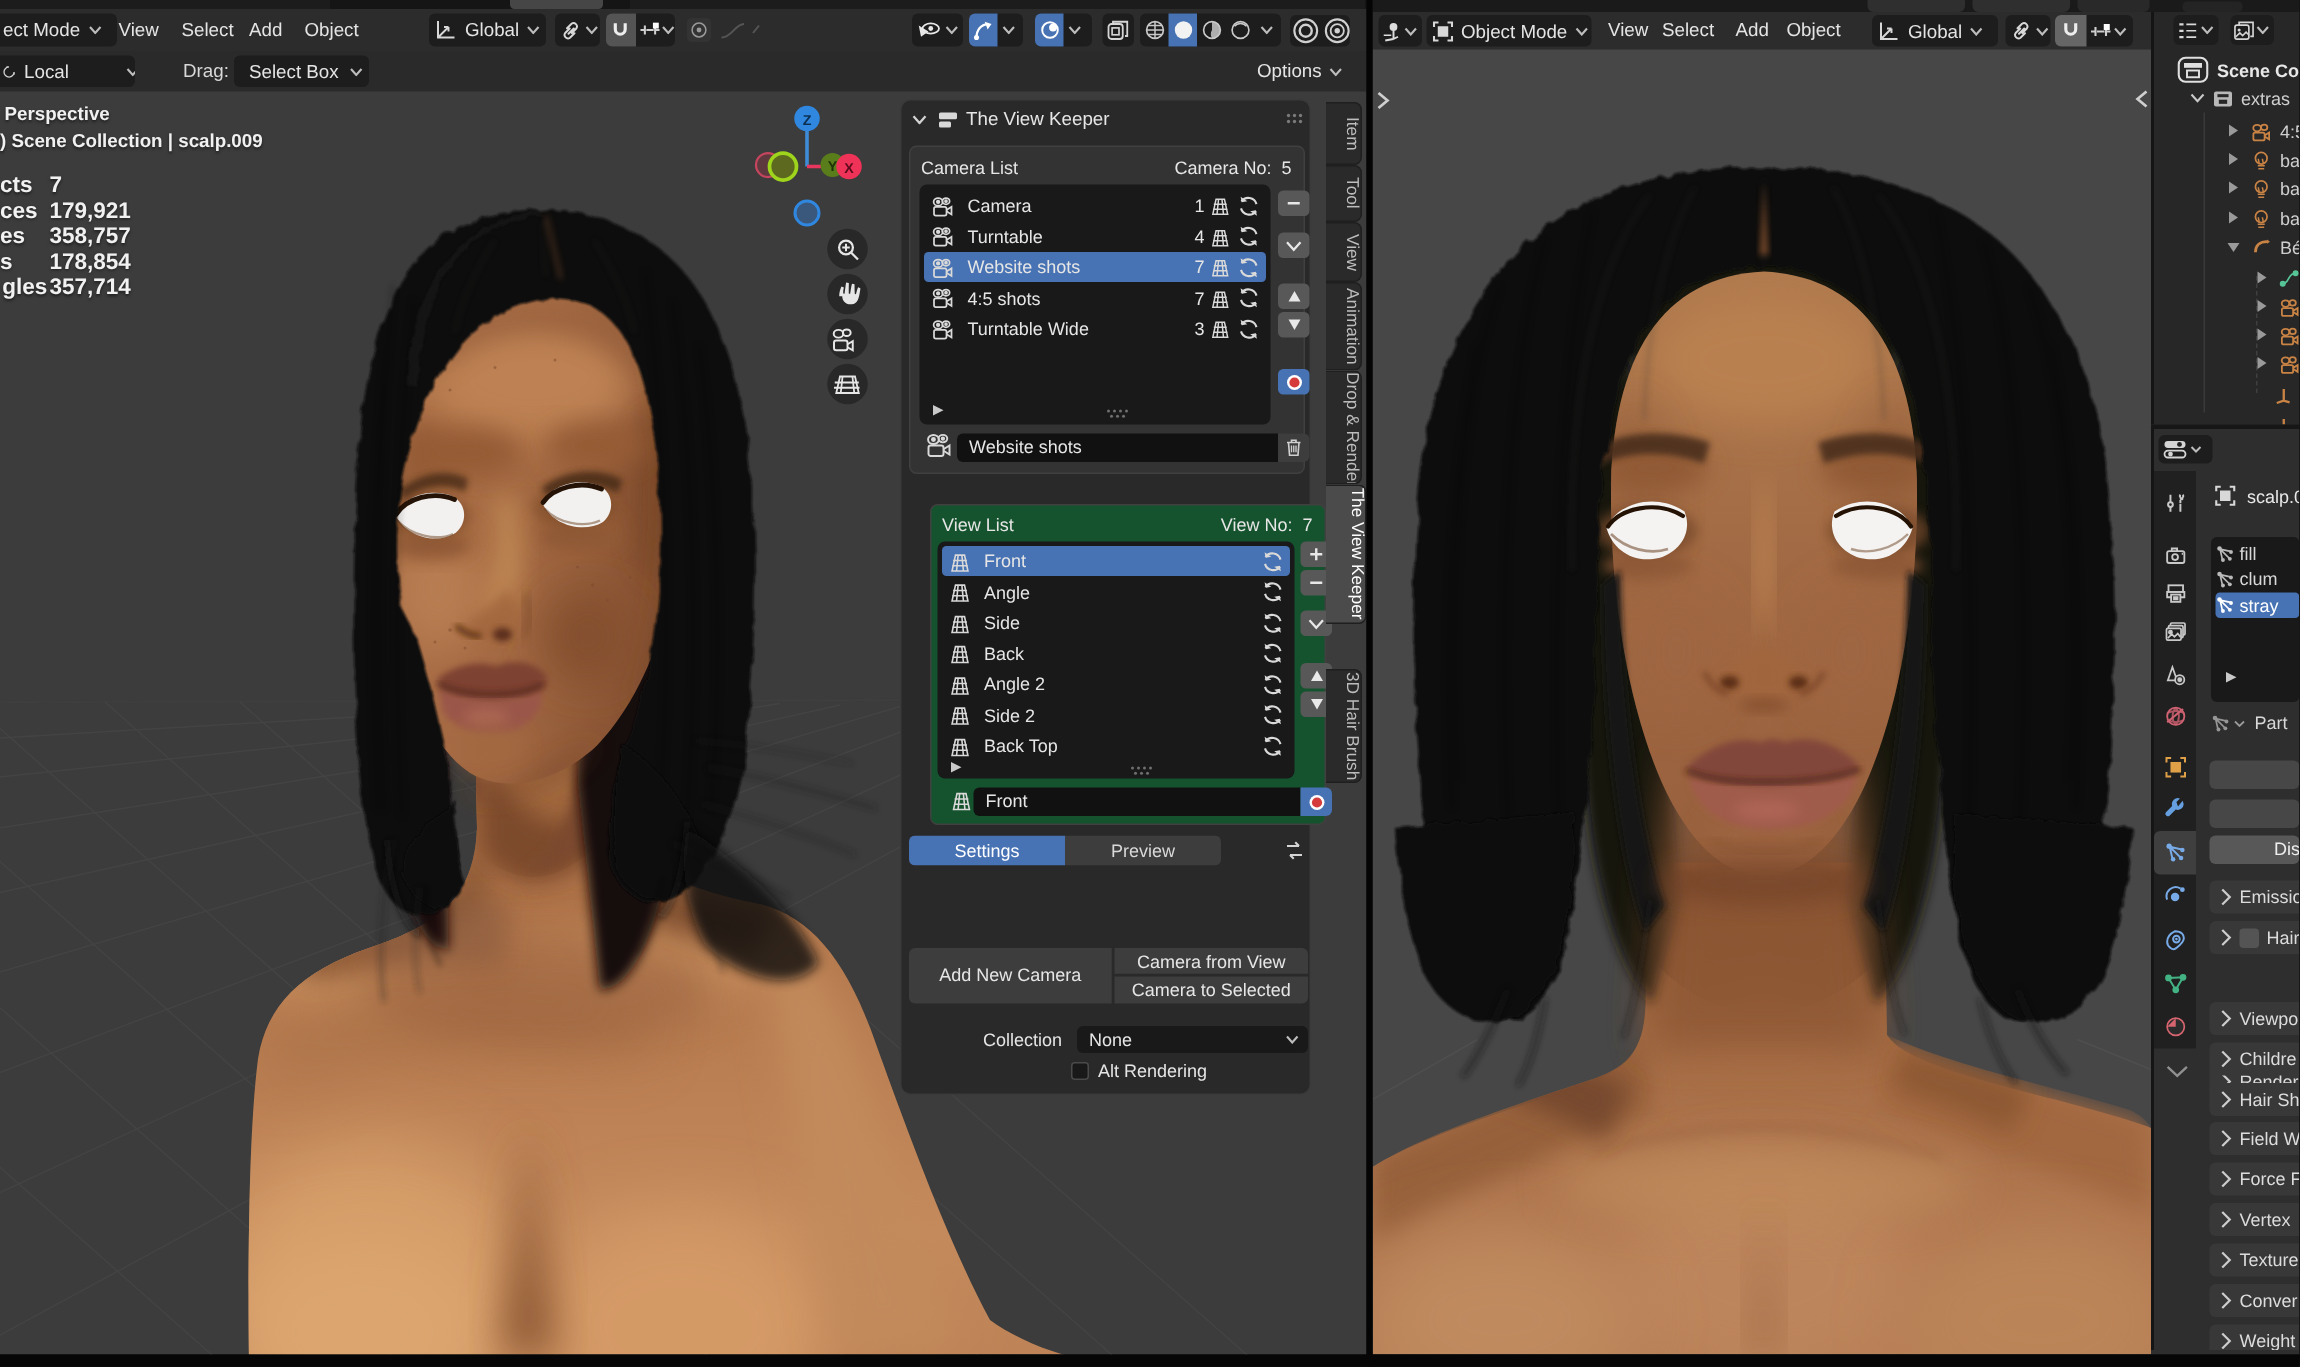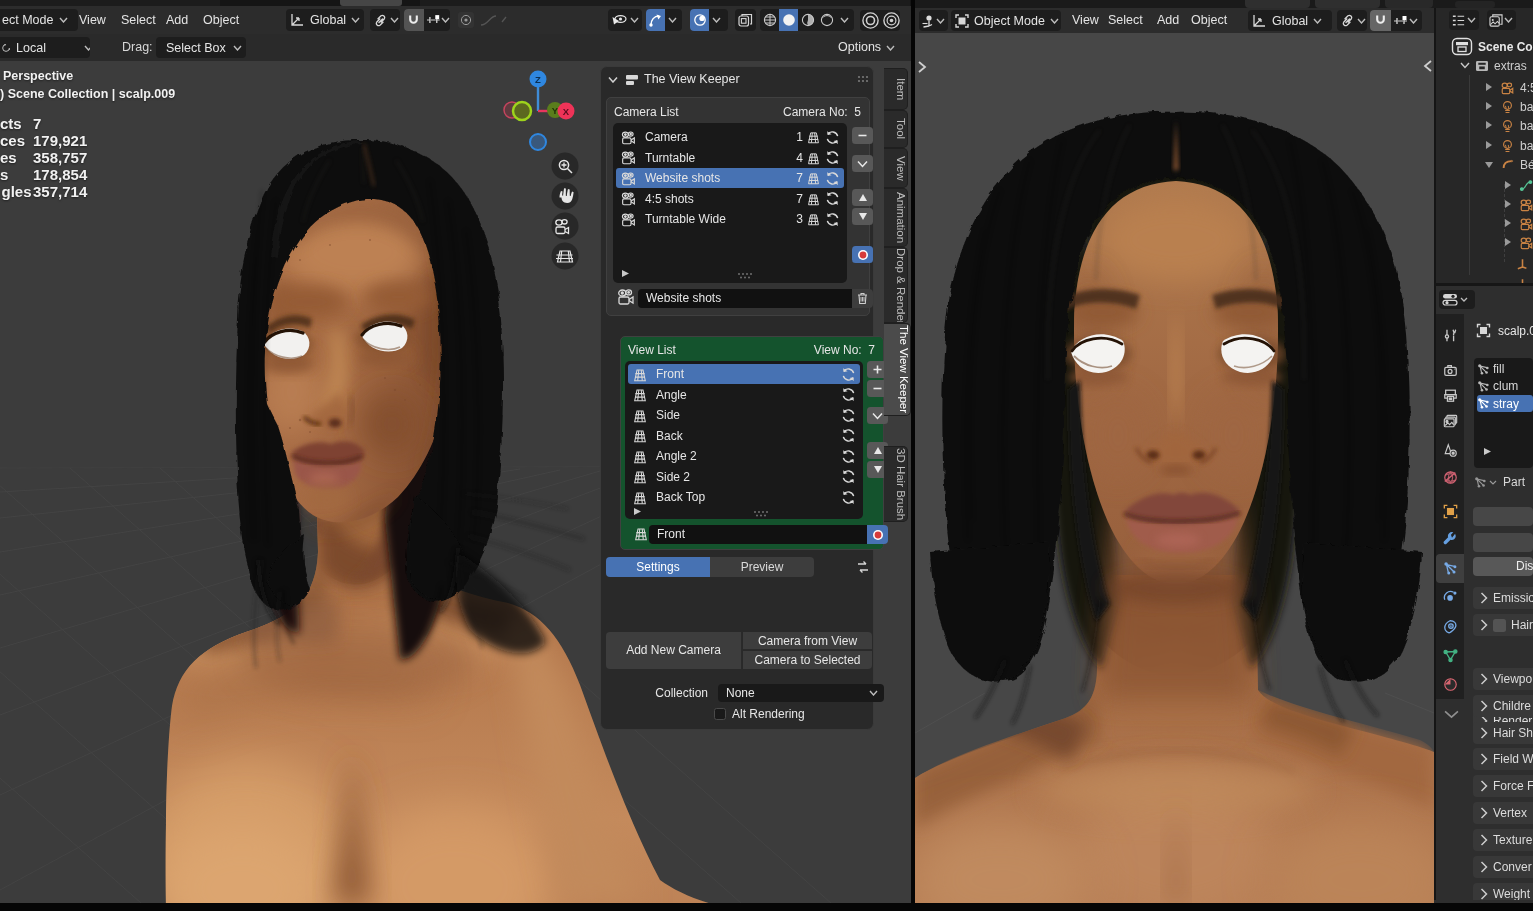--- a/index.html
+++ b/index.html
@@ -789,21 +789,21 @@
         <svg class="abs" style="left:254px;top:492px;" width="16" height="16" viewBox="0 0 16 16">
             <path d="M3 5h8M11 5l-2.5-2.5M13 11H5M5 11l2.5 2.5" stroke="#d5d5d5" stroke-width="1.4" fill="none"></path>
           </svg>
 
 
         <div class="abs" style="left:5px;top:565px;width:136px;height:37px;background:#3d3d3d;border-radius:4px 0 0 4px;text-align:center;line-height:37px;border-right:1px solid #2a2a2a;">Add New Camera</div>
         <div class="abs" style="left:142px;top:565px;width:129px;height:18px;background:#3d3d3d;border-radius:0 4px 0 0;text-align:center;line-height:18px;border-bottom:1px solid #2a2a2a;">Camera from View</div>
         <div class="abs" style="left:142px;top:584px;width:129px;height:18px;background:#3d3d3d;border-radius:0 0 4px 0;text-align:center;line-height:18px;">Camera to Selected</div>
 
         <div class="abs" style="left:0;top:619px;width:107px;text-align:right;">Collection</div>
-        <div class="abs" style="left:117px;top:617px;width:166px;height:18px;background:#191919;border-radius:4px;line-height:18px;padding-left:8px;">None
+        <div class="abs" style="left:117px;top:617px;width:154px;height:18px;background:#191919;border-radius:4px;line-height:18px;padding-left:8px;">None
           <svg class="abs" style="right:6px;top:6px;" width="9" height="6">
               <path d="M1 1l3.5 4L8 1" stroke="#bdbdbd" stroke-width="1.4" fill="none"></path>
             </svg>
         </div>
         <div class="abs" style="left:113px;top:641px;width:12px;height:12px;background:#191919;border:1px solid #4a4a4a;border-radius:2.5px;"></div>
         <div class="abs" style="left:131px;top:640px;">Alt Rendering</div>
       </div>
       <div id="vktabs" style="position:absolute;left:884px;top:7px;width:27px;font-size:11.5px;">
         <div class="vtab" style="height:42px;">Item</div>
         <div class="vtab" style="height:38px;">Tool</div>

